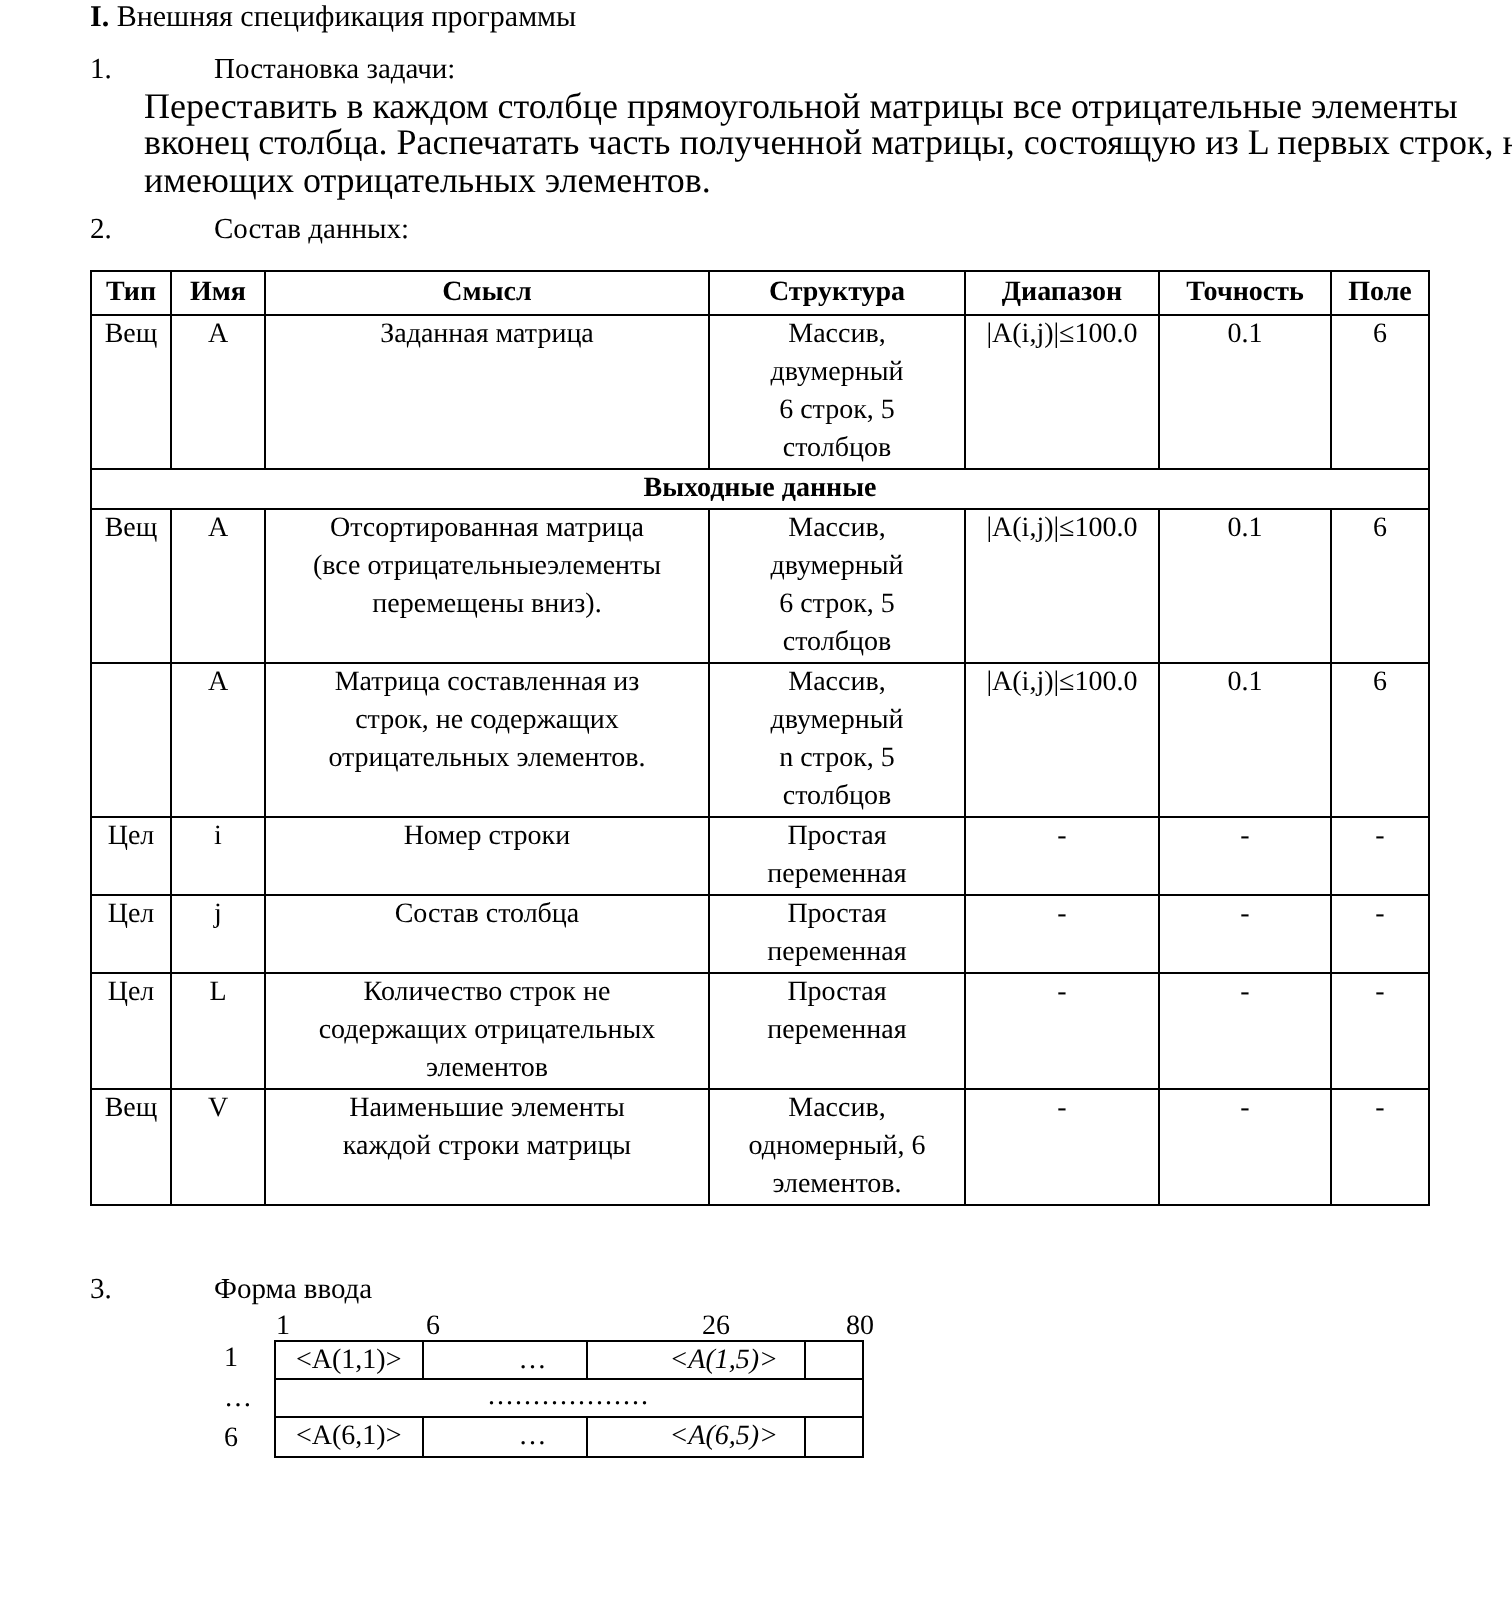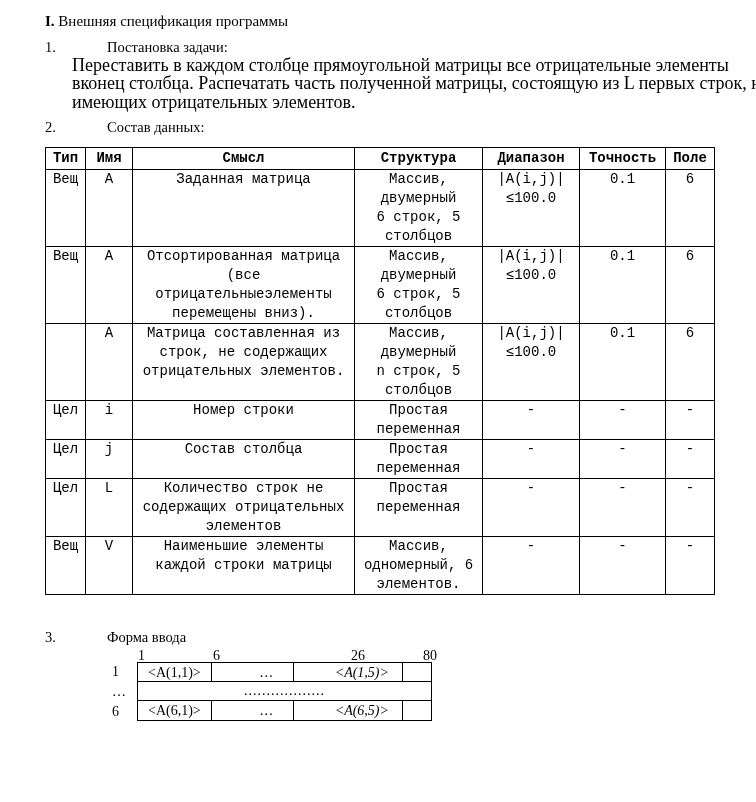--- a/index.html
+++ b/index.html
@@ -3,21 +3,21 @@
 <meta charset="utf-8">
 <style>
   * { box-sizing: border-box; margin: 0; padding: 0; }
   html, body {
     width: 756px; height: 802px;
     background: #ffffff;
     color: #000000;
     font-family: "Liberation Serif", "DejaVu Serif", serif;
     overflow: hidden;
   }
-  .doc { position: relative; padding: 12px 0 0 45px; width: 756px; }
+  .doc { position: relative; padding: 0 0 0 45px; width: 756px; }
 
   .title-line { font-size: 15px; line-height: 19px; }
   .title-line .bold { font-weight: bold; }
 
   .num-row { display: flex; margin-top: 7px; font-size: 14.5px; line-height: 18px; }
   .num-row .num { width: 62px; flex: 0 0 62px; }
 
   .task-paragraph {
     margin-left: 27px;
     font-size: 18px;
@@ -33,21 +33,20 @@
     width: 669px;
     font-size: 14px;
   }
   table.spec th, table.spec td {
     border: 1px solid #000;
     text-align: center;
     vertical-align: top;
     line-height: 19px;
     padding: 0 2px;
     overflow: hidden;
-    font-family: Liberation Mono, monospace;
   }
   table.spec thead th { font-weight: bold; height: 21px; line-height: 21px; padding: 0 1px; }
   table.spec tr.section td { font-weight: bold; height: 19px; }
   table.spec td.c { white-space: pre-line; }
 
   
   .form-heading { margin-top: 33px; }
   .form-area { display: flex; margin-left: 63px; margin-top: 0; font-size: 14px; }
   .row-labels { width: 29px; flex: 0 0 29px; padding-top: 16px; }
   .row-labels .rlbl { height: 20px; line-height: 20px; padding-left: 4px; }
@@ -114,20 +113,23 @@
         <td class="c">Вещ</td>
         <td class="c">A</td>
         <td class="c">Заданная матрица</td>
         <td class="c">Массив,
 двумерный
 6 строк, 5
 столбцов</td>
         <td class="c">|A(i,j)|≤100.0</td>
         <td class="c">0.1</td>
         <td class="c">6</td>
+      </tr>
+      <tr class="section">
+        <td colspan="7">Выходные данные</td>
       </tr>
       <tr>
         <td class="c">Вещ</td>
         <td class="c">A</td>
         <td class="c">Отсортированная матрица
 (все отрицательныеэлементы
 перемещены вниз).</td>
         <td class="c">Массив,
 двумерный
 6 строк, 5

